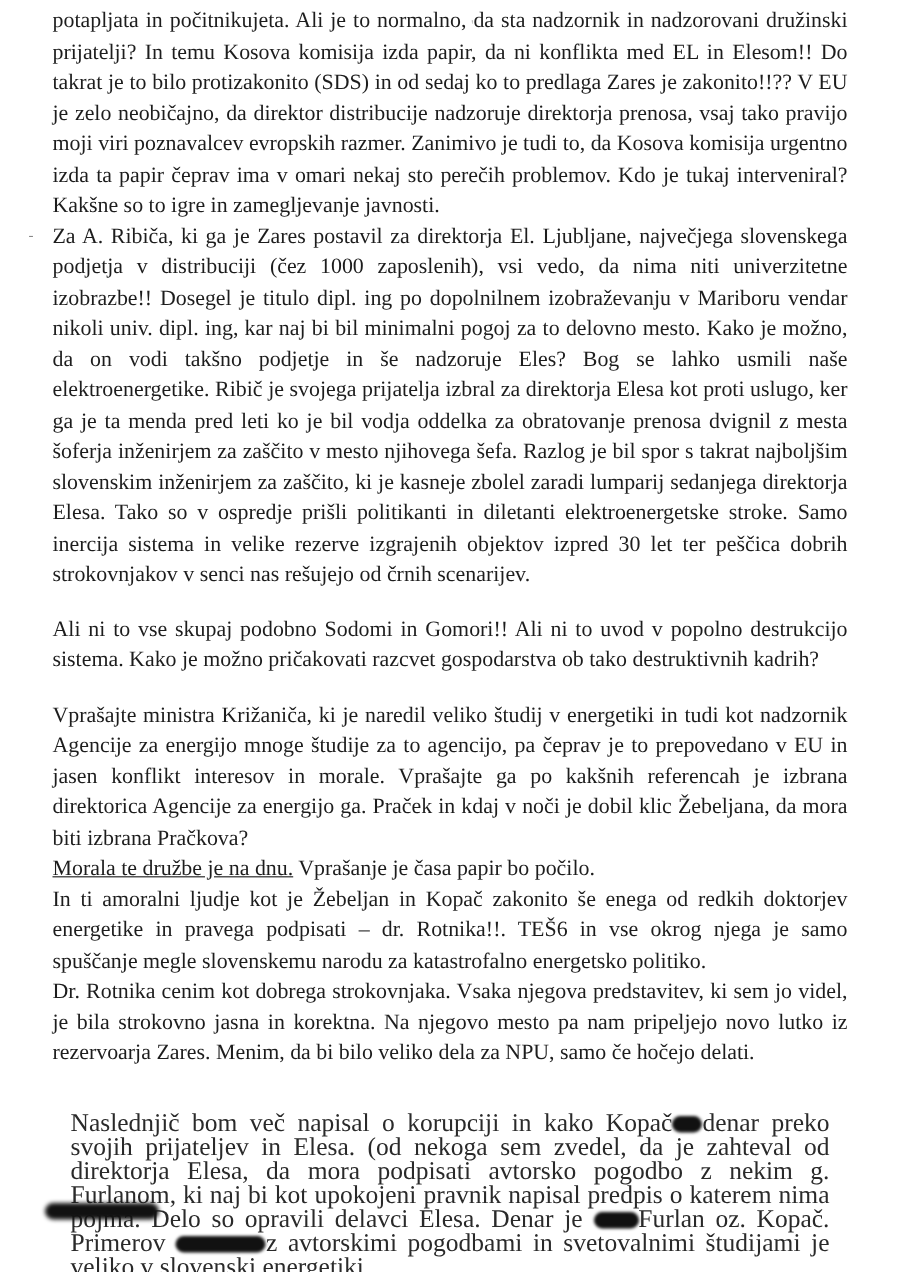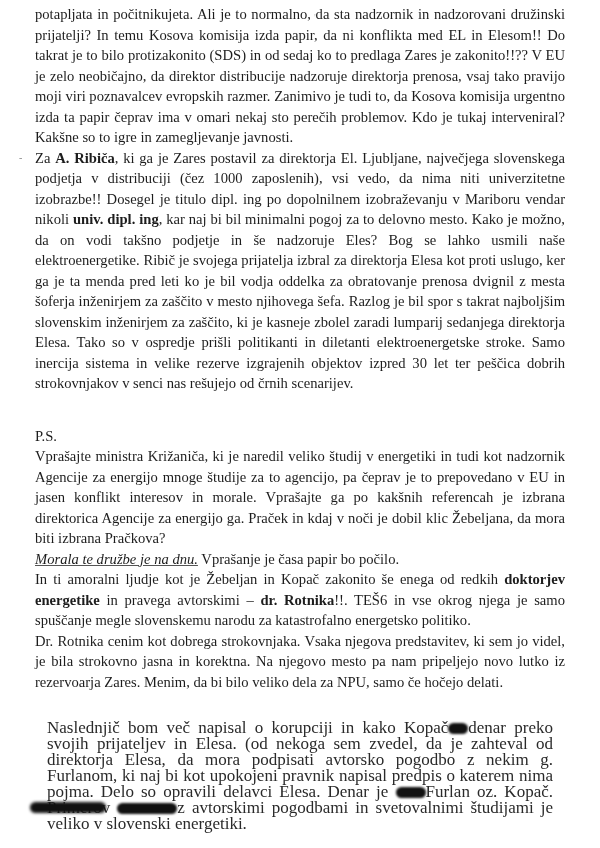--- a/index.html
+++ b/index.html
@@ -8,22 +8,22 @@
     position: relative;
     font-family: "Liberation Serif", "DejaVu Serif", serif;
     color: #1d1d1d;
   }
   .page { position: absolute; left: 35px; top: 4px; width: 530px; }
   .p {
     font-size: 14.6px; line-height: 20.5px; text-align: justify;
     margin: 0; text-align-last: left;
   }
   .gap { height: 16px; }
-  b { font-weight: bold; }
-  .u { text-decoration: underline; text-decoration-color: #555; font-style: italic; }
+  b { font-weight: normal; }
+  .u { text-decoration: underline; text-decoration-color: #555; }
   .bullet { position: absolute; left: -16px; font-size: 10px; color: #888; }
   .rel { position: relative; }
   .foot {
     font-size: 17px; line-height: 16px; text-align: justify; margin: 12px;
     color: #2a2a2a; text-align-last: left;
   }
   .redact {
     display: inline-block; background: #111; border-radius: 6px;
     height: 11px; vertical-align: -1px; filter: blur(1px);
   }
@@ -41,29 +41,29 @@
 <div class="page">
 
   <p class="p">potapljata in počitnikujeta. Ali je to normalno, da sta nadzornik in nadzorovani družinski prijatelji? In temu Kosova komisija izda papir, da ni konflikta med EL in Elesom!! Do takrat je to bilo protizakonito (SDS) in od sedaj ko to predlaga Zares je zakonito!!?? V EU je zelo neobičajno, da direktor distribucije nadzoruje direktorja prenosa, vsaj tako pravijo moji viri poznavalcev evropskih razmer. Zanimivo je tudi to, da Kosova komisija urgentno izda ta papir čeprav ima v omari nekaj sto perečih problemov. Kdo je tukaj interveniral? Kakšne so to igre in zamegljevanje javnosti.</p>
 
   <p class="p rel">
     <span class="bullet">-</span><span>Za </span><b>A. Ribiča</b><span>, ki ga je Zares postavil za direktorja El. Ljubljane, največjega slovenskega podjetja v distribuciji (čez 1000 zaposlenih), vsi vedo, da nima niti univerzitetne izobrazbe!! Dosegel je titulo dipl. ing po dopolnilnem izobraževanju v Mariboru vendar nikoli </span><b>univ. dipl. ing</b><span>, kar naj bi bil minimalni pogoj za to delovno mesto. Kako je možno, da on vodi takšno podjetje in še nadzoruje Eles?  Bog se lahko usmili naše elektroenergetike. Ribič je svojega prijatelja izbral za direktorja Elesa kot proti uslugo, ker ga je ta menda pred leti ko je bil vodja oddelka za obratovanje prenosa dvignil z mesta šoferja inženirjem za zaščito v mesto njihovega šefa. Razlog je bil spor s takrat najboljšim slovenskim inženirjem za zaščito, ki je kasneje zbolel zaradi lumparij sedanjega direktorja Elesa. Tako so v ospredje prišli politikanti in diletanti elektroenergetske stroke. Samo inercija sistema in velike rezerve izgrajenih objektov izpred 30 let ter peščica dobrih strokovnjakov v senci nas rešujejo od črnih scenarijev.</span>
   </p>
 
   <div class="gap"></div>
 
+  <p class="p"><b>Ali ni to vse skupaj podobno Sodomi in Gomori!! Ali ni to uvod v popolno destrukcijo sistema. Kako je možno pričakovati razcvet gospodarstva ob tako destruktivnih kadrih?</b></p>
 
   <div class="gap"></div>
 
-  <p class="p">P.S.</p>
   <p class="p">Vprašajte ministra Križaniča, ki je naredil veliko študij v energetiki in tudi kot nadzornik Agencije za energijo mnoge študije za to agencijo, pa čeprav je to prepovedano v EU in jasen konflikt interesov in morale. Vprašajte ga po kakšnih referencah je izbrana direktorica Agencije za energijo ga. Praček in kdaj v noči je dobil klic Žebeljana, da mora biti izbrana Pračkova?</p>
 
   <p class="p"><span class="u">Morala te družbe je na dnu.</span><span> Vprašanje je časa papir bo počilo.</span></p>
 
-  <p class="p"><span>In ti amoralni ljudje kot je Žebeljan in Kopač zakonito še enega od redkih </span><b>doktorjev energetike</b><span> in pravega avtorskimi – </span><b>dr. Rotnika</b><span>!!. TEŠ6 in vse okrog njega je samo spuščanje megle slovenskemu narodu za katastrofalno energetsko politiko.</span></p>
+  <p class="p"><span>In ti amoralni ljudje kot je Žebeljan in Kopač zakonito še enega od redkih </span><b>doktorjev energetike</b><span> in pravega podpisati – </span><b>dr. Rotnika</b><span>!!. TEŠ6 in vse okrog njega je samo spuščanje megle slovenskemu narodu za katastrofalno energetsko politiko.</span></p>
 
   <p class="p">Dr. Rotnika cenim kot dobrega strokovnjaka. Vsaka njegova predstavitev, ki sem jo videl, je bila strokovno jasna in korektna. Na njegovo mesto pa nam pripeljejo novo lutko iz rezervoarja Zares. Menim, da bi bilo veliko dela za NPU, samo če hočejo delati.</p>
 
   <div class="gap"></div>
 
   <p class="foot"><span>Naslednjič bom več napisal o korupciji in kako Kopač</span><span class="redact" style="width:20px;"></span><span>denar preko svojih prijateljev in Elesa. (od nekoga sem zvedel, da je zahteval od direktorja Elesa, da mora podpisati avtorsko pogodbo z nekim g. Furlanom, ki naj bi kot upokojeni pravnik napisal predpis o katerem nima pojma. Delo so opravili delavci Elesa. Denar je</span> <span class="redact" style="width:30px;"></span><span>Furlan oz. Kopač. Primerov</span> <span class="redact" style="width:60px;"></span><span>z avtorskimi pogodbami in svetovalnimi študijami je veliko v slovenski energetiki.</span></p>
 
 </div>
 
 <div class="redact-sign"></div>

